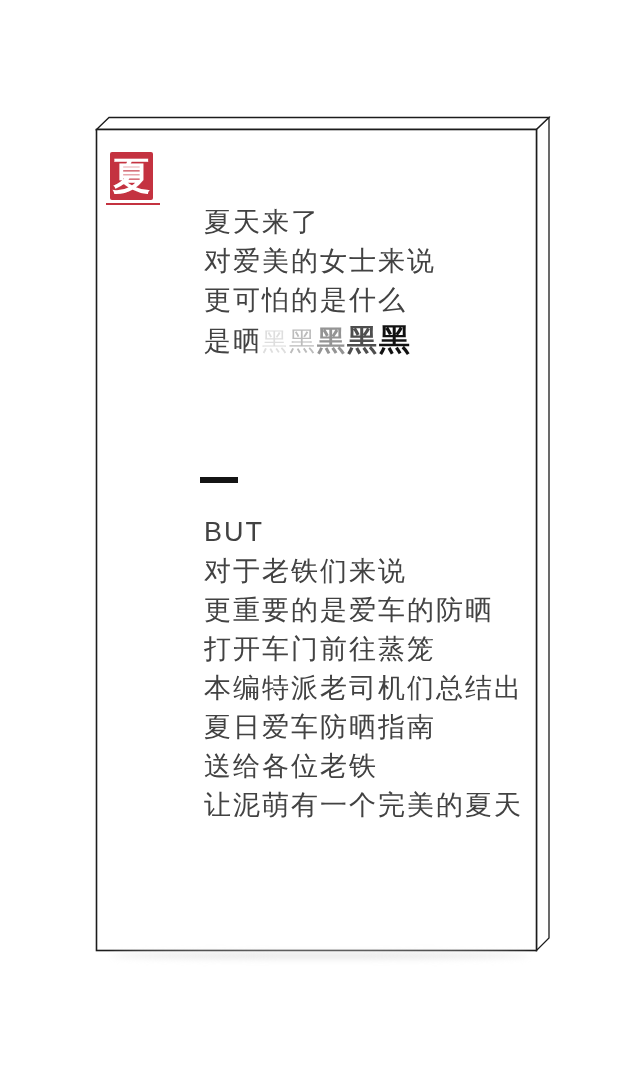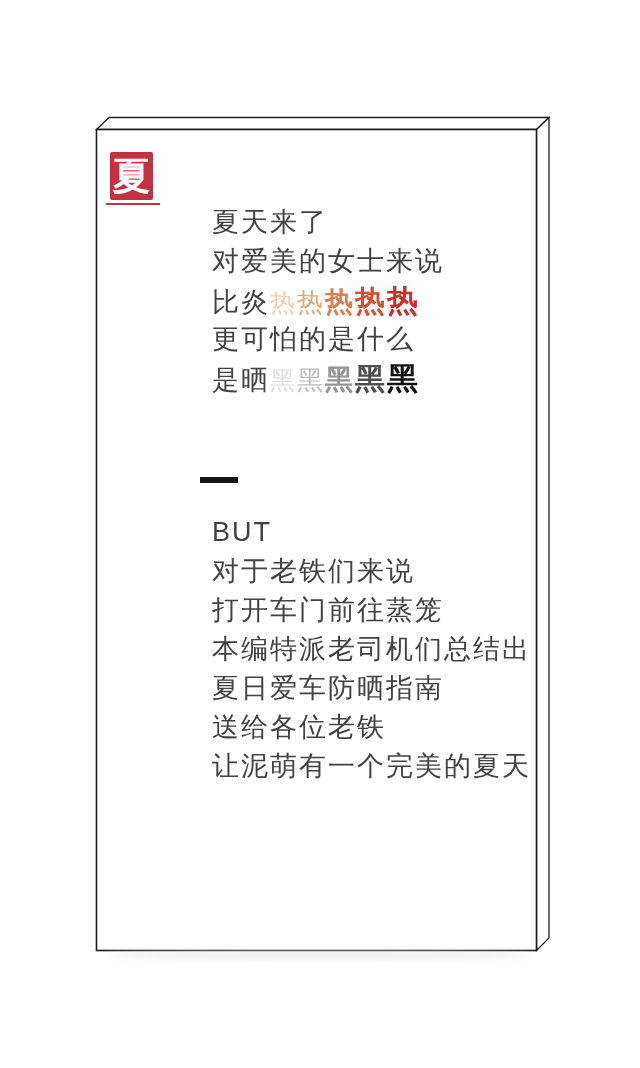--- a/index.html
+++ b/index.html
@@ -48,21 +48,21 @@
   }
   .seal-underline {
     position: absolute;
     left: 106px;
     top: 203px;
     width: 54px;
     height: 2px;
   }
   .text-block {
     position: absolute;
-    left: 212px;
+    left: 204px;
     font-size: 27px;
     line-height: 39px;
     letter-spacing: 2px;
     color: #424242;
     font-weight: 300;
     white-space: nowrap;
   }
   .block-intro { top: 203px; }
   .block-body  { top: 513px; }
   .line { height: 39px; }
@@ -98,34 +98,32 @@
   <div class="page-shadow"></div>
 
   <div class="seal" style="background: rgb(196, 50, 64);">
     <span style="color: rgb(255, 255, 255);">夏</span>
   </div>
   <div class="seal-underline" style="background: rgb(196, 50, 64);"></div>
 
   <div class="text-block block-intro">
     <div class="line">夏天来了</div>
     <div class="line">对爱美的女士来说</div>
-    <div class="line">
-      <span>比炎</span><span class="g0" style="color: rgb(236, 208, 176);">热</span><span class="g1" style="color: rgb(226, 168, 114);">热</span><span class="g2" style="color: rgb(217, 127, 78);">热</span><span class="g3" style="color: rgb(210, 81, 47);">热</span><span class="g4" style="color: rgb(201, 48, 40);">热</span>
-    </div>
     <div class="line">更可怕的是什么</div>
     <div class="line">
       <span>是晒</span><span class="g0" style="color: rgb(222, 222, 222);">黑</span><span class="g1" style="color: rgb(188, 188, 188);">黑</span><span class="g2" style="color: rgb(148, 148, 148);">黑</span><span class="g3" style="color: rgb(78, 78, 78);">黑</span><span class="g4" style="color: rgb(17, 17, 17);">黑</span>
     </div>
   </div>
 
   <div class="divider-dash"></div>
 
   <div class="text-block block-body">
     <div class="line">BUT</div>
     <div class="line">对于老铁们来说</div>
+    <div class="line">更重要的是爱车的防晒</div>
     <div class="line">打开车门前往蒸笼</div>
     <div class="line">本编特派老司机们总结出</div>
     <div class="line">夏日爱车防晒指南</div>
     <div class="line">送给各位老铁</div>
     <div class="line">让泥萌有一个完美的夏天</div>
   </div>
 
 </div>
 
 </body></html>

